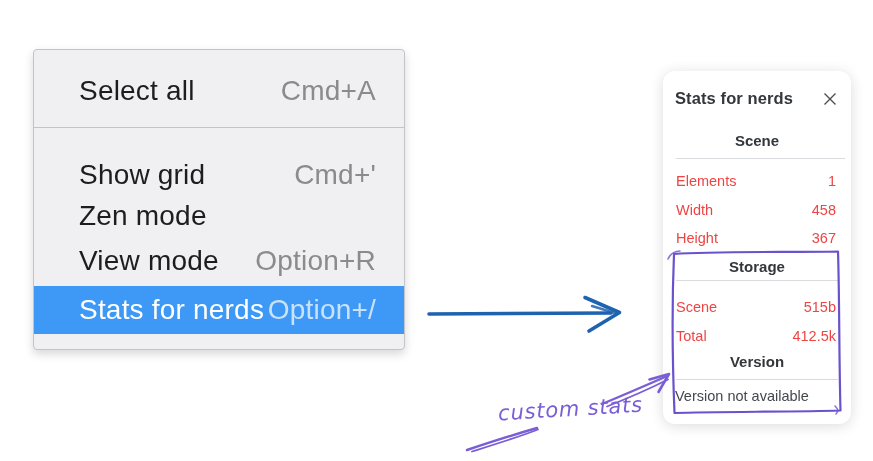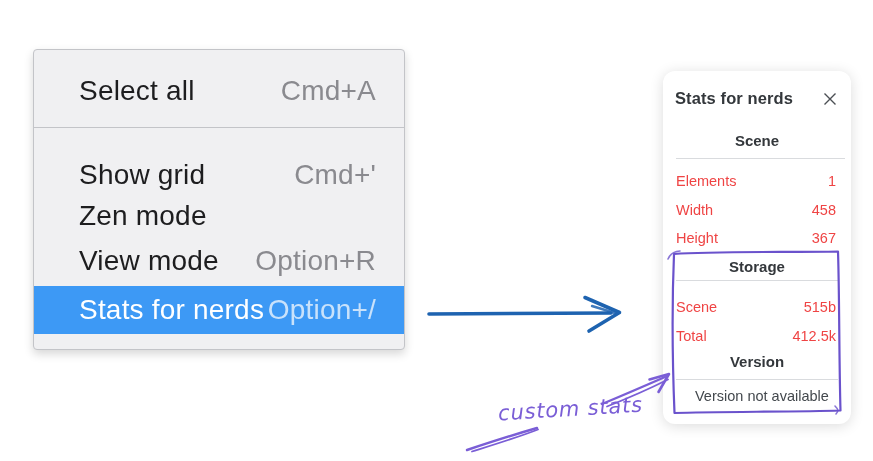--- a/index.html
+++ b/index.html
@@ -56,21 +56,21 @@
   .p-divider {
     position:absolute; height:0; border-top:1px solid var(--panel-divider);
   }
   .p-row {
     position:absolute; left:0; right:0; height:24px;
     display:flex; align-items:flex-end; justify-content:space-between;
     padding:0 15px 0 13px; font-size:14.5px; color:#ef4444;
   }
   .p-note {
     position:absolute; left:12px; right:6px; height:22px;
-    font-size:14.5px; color:#43484d; line-height:22px;margin-left:20px;
+    font-size:14.5px; color:#43484d; line-height:22px;
   }
 
   
   .overlay { position:absolute; left:0; top:0; pointer-events:none; }
   .annotation-text {
     position:absolute; left:498px; top:397px;
     font-family:"DejaVu Sans", sans-serif; font-style:italic;
     font-size:21px; letter-spacing:0.8px; color:var(--annotation-purple);
     transform:rotate(-3.5deg); white-space:nowrap;
   }

